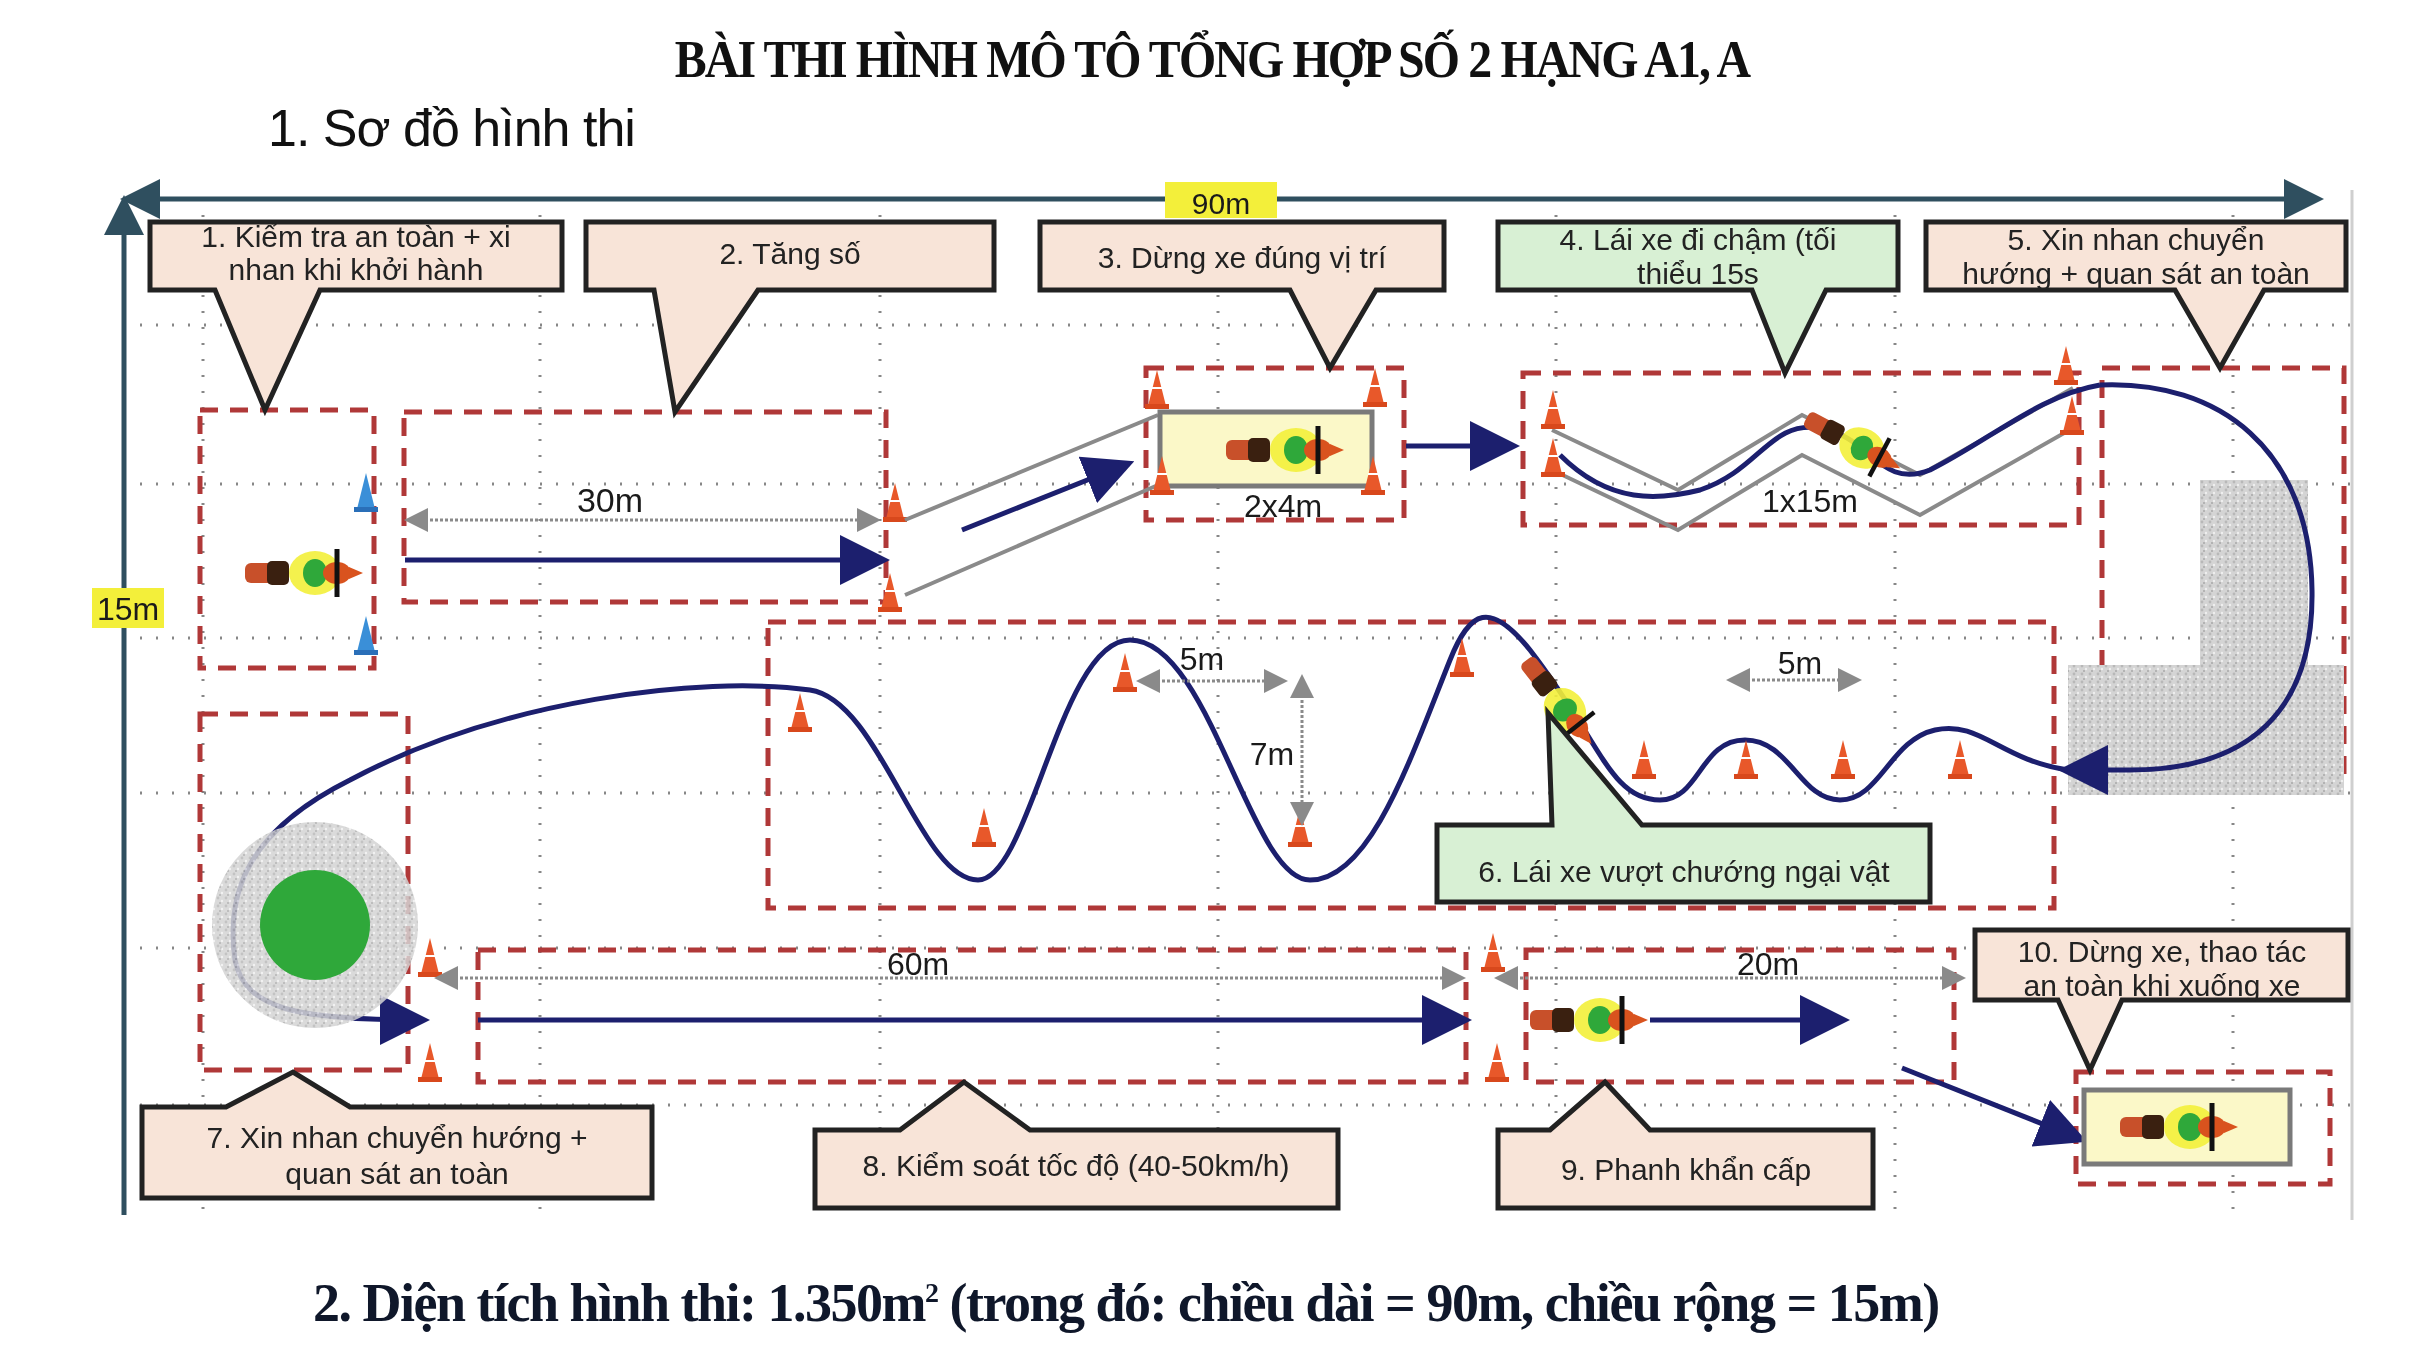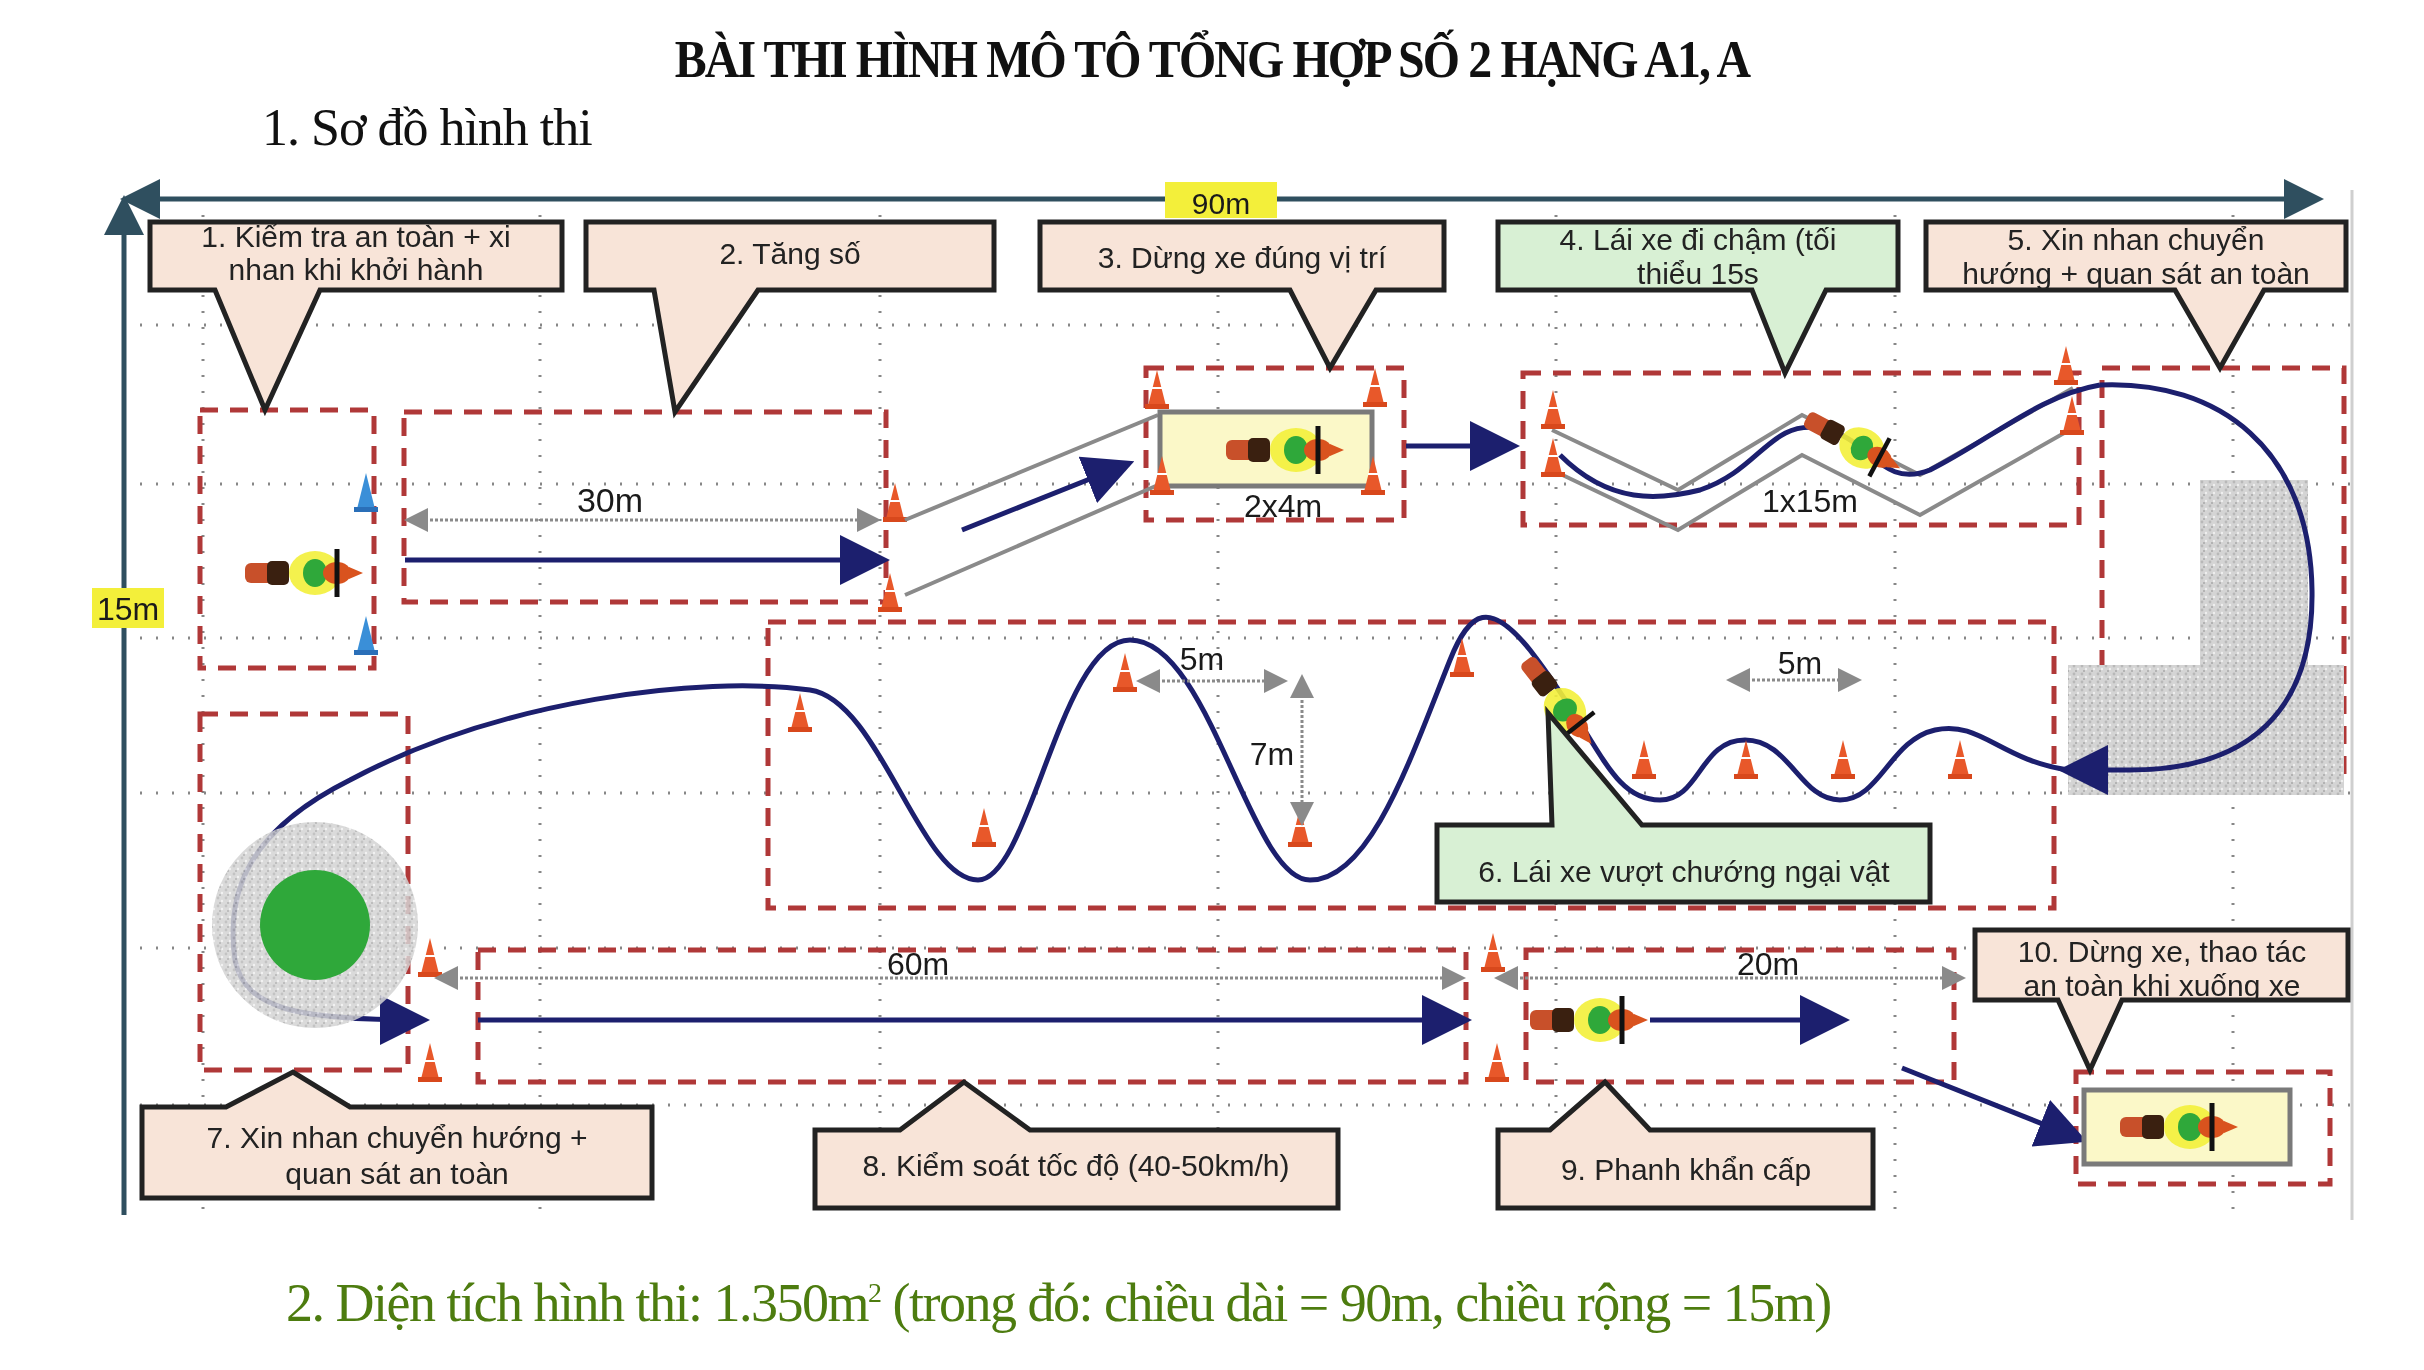--- a/index.html
+++ b/index.html
@@ -1,19 +1,19 @@
 <!DOCTYPE html>
 <html><head>
 <meta charset="utf-8">
 <style>
   html, body { margin:0; padding:0; background:#ffffff; }
   body { width:2424px; height:1370px; position:relative; overflow:hidden; font-family:"Liberation Sans", sans-serif; }
   .title { position:absolute; left:0; width:2424px; top:30px; text-align:center; font-family:"Liberation Serif", serif; font-weight:bold; font-size:52px; letter-spacing:-2px; color:#111; transform:scaleX(0.92); }
-  .subtitle { position:absolute; left:262px; top:98px; font-family:Liberation Serif, serif; font-size:52px; color:#111; letter-spacing:-1px; }
-  .footer { position:absolute; left:286px; top:1272px; font-family:"Liberation Serif", serif; font-size:54px; color:#4d7c0f; letter-spacing:-1.5px; }
+  .subtitle { position:absolute; left:268px; top:98px; font-family:Liberation Sans, sans-serif; font-size:52px; color:#111; letter-spacing:-1px; }
+  .footer { position:absolute; left:313px; top:1272px; font-family:"Liberation Serif", serif; font-size:54px; color:#0f172a; letter-spacing:-1.5px;font-weight:bold; }
   .footer sup { font-size:28px; }
   svg.canvas { position:absolute; left:0; top:0; }
   .lbl { font-family:"Liberation Sans", sans-serif; fill:#1a1a1a; }
   .callout-text { font-family:"Liberation Sans", sans-serif; font-size:30px; fill:#222; }
 </style>
 </head>
 <body>
 
 <div class="title">BÀI THI HÌNH MÔ TÔ TỔNG HỢP SỐ 2 HẠNG A1, A</div>
 <div class="subtitle">1. Sơ đồ hình thi</div>

